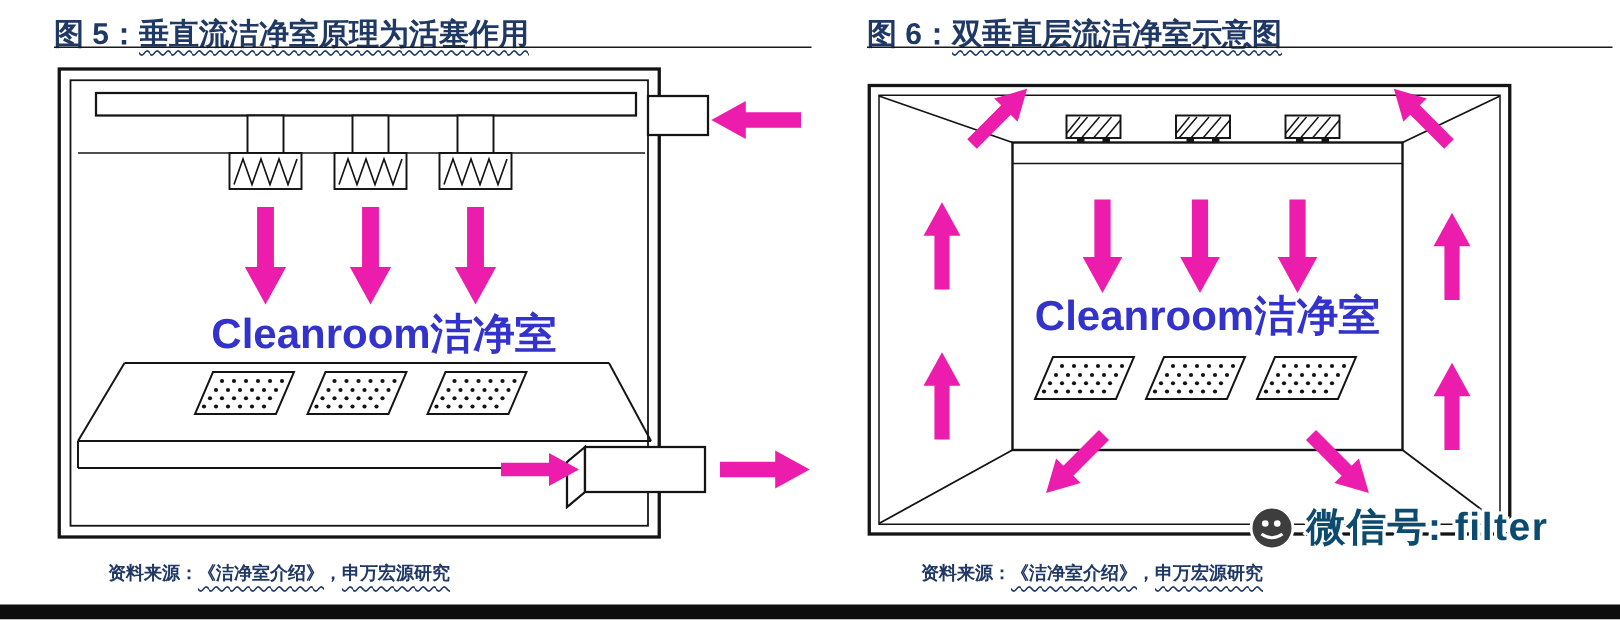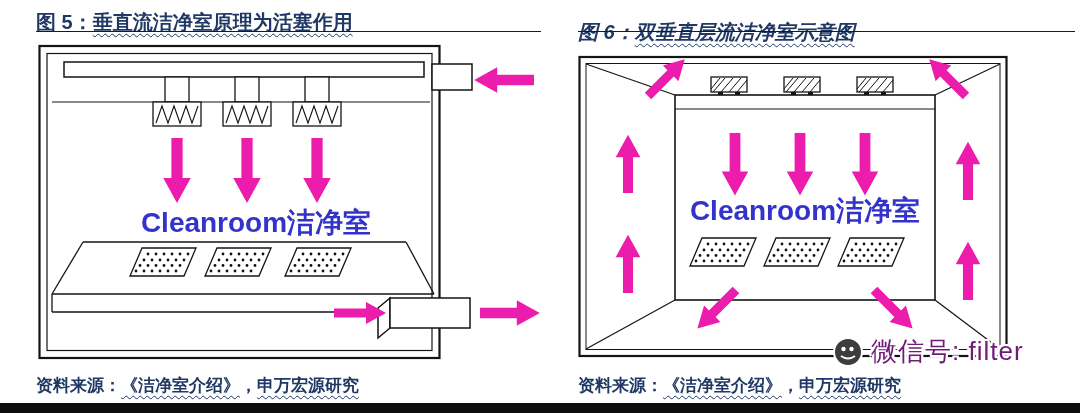--- a/index.html
+++ b/index.html
@@ -10,25 +10,25 @@
   }
   .abs { position:absolute; }
   .fig-title { font-size:20px; font-weight:bold; color:#1F3864; white-space:nowrap; }
   .wavy {
     text-decoration-line:underline;
     text-decoration-style:wavy;
     text-decoration-thickness:1px;
     text-underline-offset:4px;
   }
   .rule { border-top:1.6px solid #1a1a1a; height:0; }
-  .source { font-size:17px; font-weight:bold; color:#1F3864; white-space:nowrap; }
+  .source { font-size:12px; font-weight:bold; color:#1F3864; white-space:nowrap;margin-left:36px; }
   svg.diagram { position:absolute; }
   .watermark { display:flex; align-items:center; gap:7px; z-index:5; }
   .watermark-text {
-    font-size:26px; font-weight:normal; color:#701a75; letter-spacing:1px;
+    font-size:26px; font-weight:bold; color:#0c4a6e; letter-spacing:1px;
     text-shadow:-2px -2px 0 #fff, 2px -2px 0 #fff, -2px 2px 0 #fff, 2px 2px 0 #fff,
                  0 -2px 0 #fff, 0 2px 0 #fff, -2px 0 0 #fff, 2px 0 0 #fff;
   }
   .bottom-bar { background:#0d0d0d; }
 </style>
 </head>
 <body>
 
 <div class="abs fig-title" style="left:36px; top:9px;">
   <span>图 5：</span><span class="wavy">垂直流洁净室原理为活塞作用</span>
@@ -131,21 +131,21 @@
     <use href="#arrow" transform="translate(442,271) rotate(-90) scale(1.15)"></use>
   </g>
 
   <text x="218" y="190" text-anchor="middle" font-size="28" font-weight="bold" font-family="Liberation Sans, DejaVu Sans, sans-serif" fill="#3333CC">Cleanroom洁净室</text>
 </svg>
 
 <div class="abs source" style="left:36px; top:374px;">
   <span>资料来源：</span><span class="wavy">《洁净室介绍》</span><span>，</span><span class="wavy">申万宏源研究</span>
 </div>
 
-<div class="abs fig-title" style="left:578px; top:19px;font-style:italic;">
+<div class="abs fig-title" style="left:578px; top:9px;">
   <span>图 6：</span><span class="wavy">双垂直层流洁净室示意图</span>
 </div>
 <div class="abs rule" style="left:578px; top:31px; width:497px;"></div>
 
 <svg class="diagram" style="left:578px; top:48px;" width="436" height="314" viewBox="0 0 436 314">
   <g fill="none" stroke="#141414">
     <rect x="1.5" y="9" width="427" height="299" stroke-width="2.2"></rect>
     <rect x="8" y="15.5" width="414" height="286" stroke-width="1"></rect>
   </g>
 

